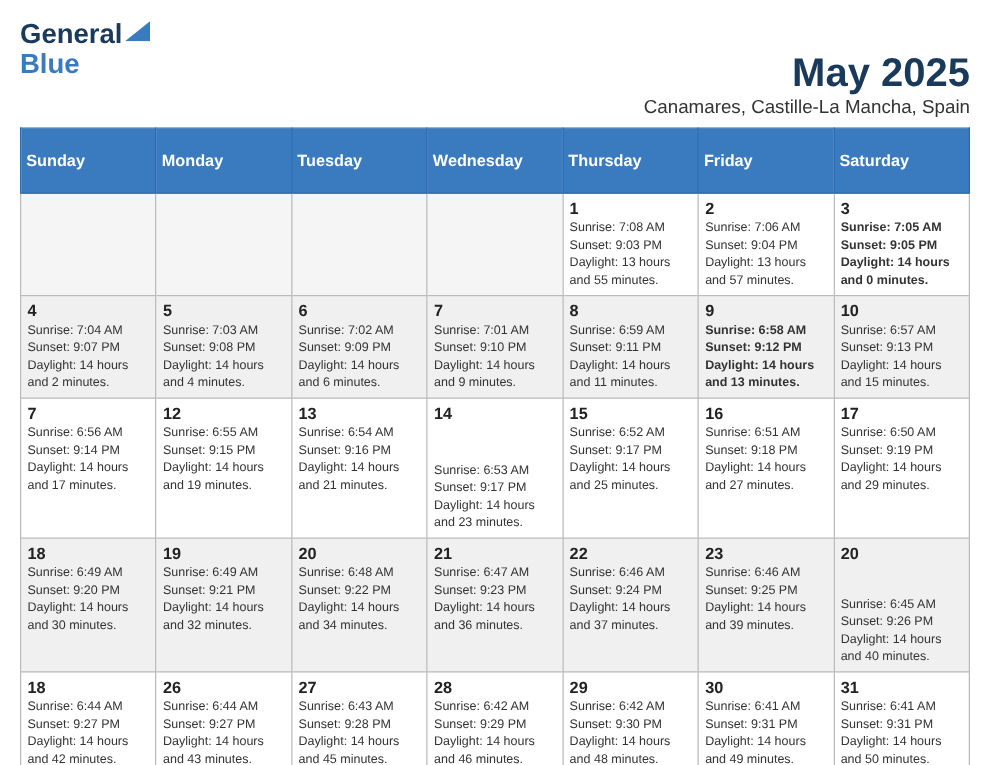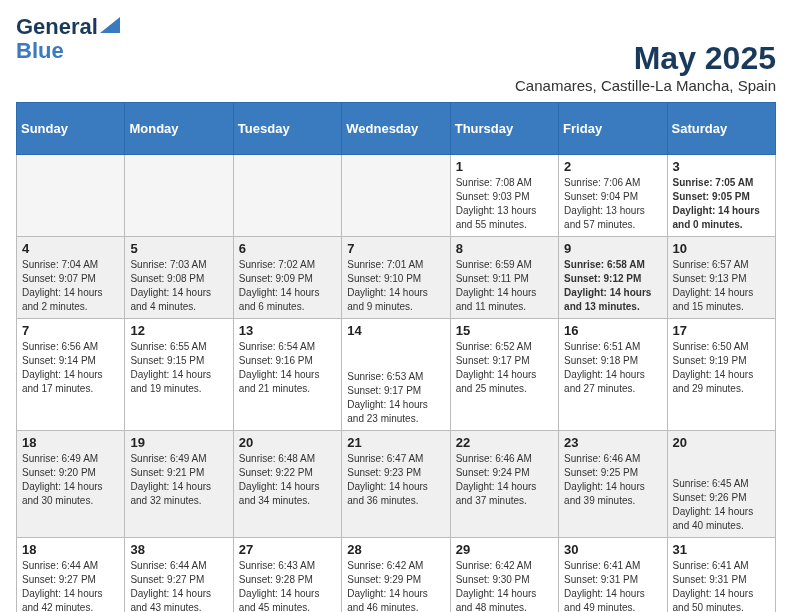--- a/index.html
+++ b/index.html
@@ -304,21 +304,21 @@
       </tr>
       <tr class="row-bg-light">
         <td>
           <span class="day-number">18</span>
           <div class="day-info" style="white-space: pre-line;">Sunrise: 6:44 AM
 Sunset: 9:27 PM
 Daylight: 14 hours
 and 42 minutes.</div>
         </td>
         <td>
-          <span class="day-number">38</span>
+          <span class="day-number">26</span>
           <div class="day-info" style="white-space: pre-line;">Sunrise: 6:44 AM
 Sunset: 9:27 PM
 Daylight: 14 hours
 and 43 minutes.</div>
         </td>
         <td>
           <span class="day-number">27</span>
           <div class="day-info" style="white-space: pre-line;">Sunrise: 6:43 AM
 Sunset: 9:28 PM
 Daylight: 14 hours

